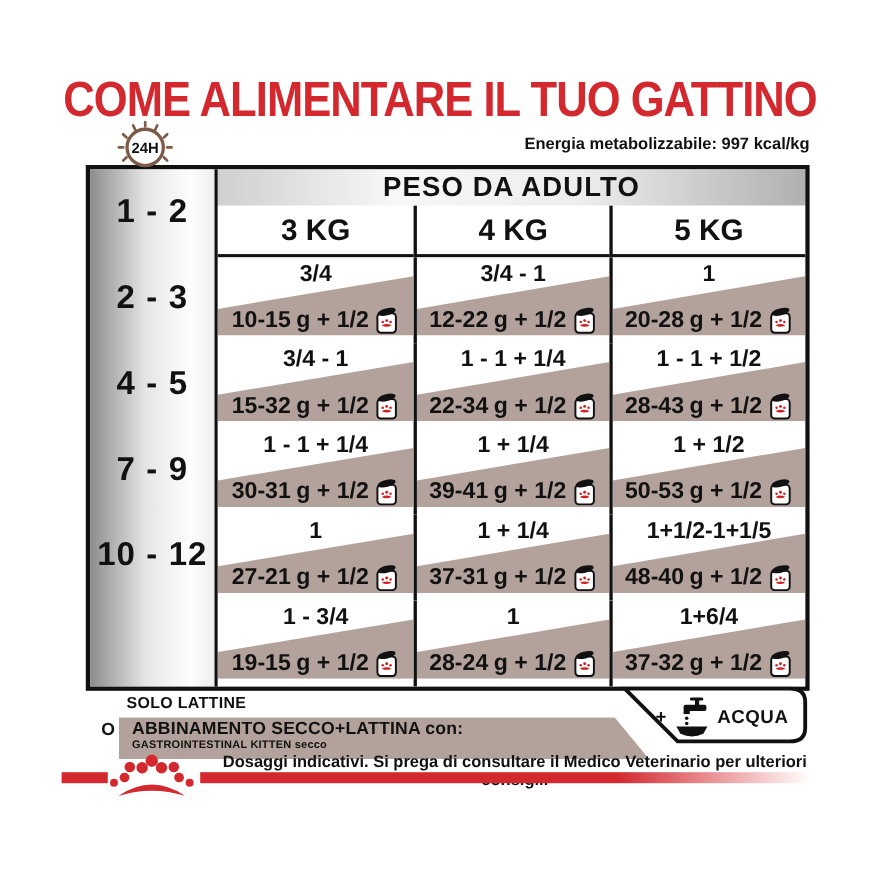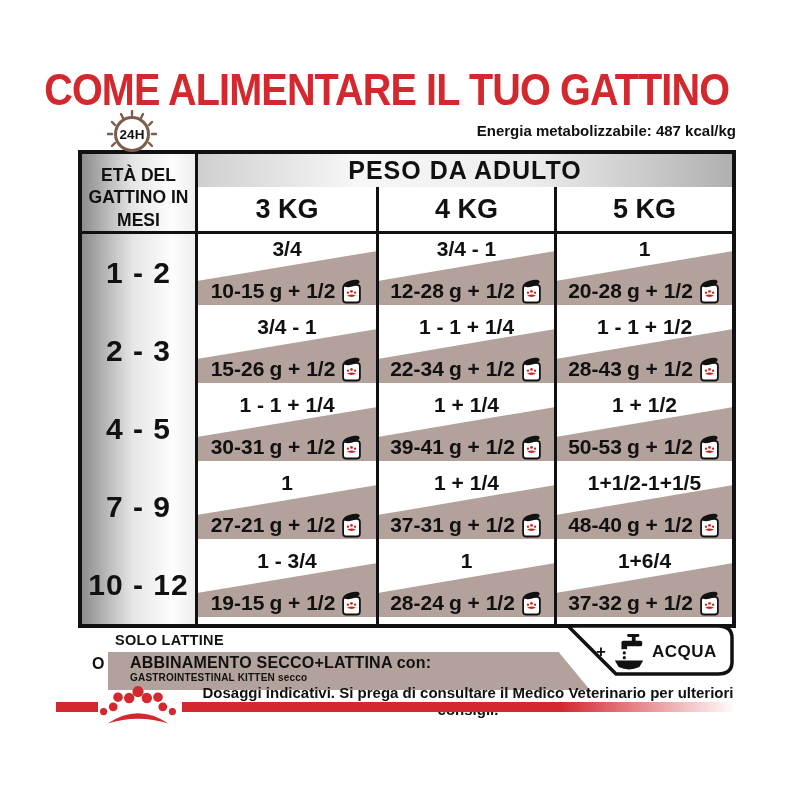--- a/index.html
+++ b/index.html
@@ -7,21 +7,21 @@
     --mauve:#b3a29b;
     --brown:#7b5b4a;
     --ink:#111;
   }
   *{box-sizing:border-box;}
   html,body{margin:0;padding:0;}
   body{
     width:800px;height:800px;background:#fff;
     font-family:"Liberation Sans",sans-serif;font-weight:bold;color:var(--ink);
   }
-  .page{position:relative;width:736px;height:800px;overflow:hidden;background:#fff;}
+  .page{position:relative;width:800px;height:800px;overflow:hidden;background:#fff;}
 
   
   .title{
     position:absolute;left:0;top:64px;width:100%;text-align:center;
     color:var(--red);font-size:45px;letter-spacing:-1px;white-space:nowrap;
     transform:scaleX(0.88);transform-origin:center;
   }
   .energy{position:absolute;top:122px;left:0;width:736px;text-align:right;font-size:15px;}
   .clock{position:absolute;left:100px;top:110px;width:64px;height:50px;z-index:6;}
 
@@ -57,21 +57,21 @@
     justify-content:center;gap:5px;font-size:21px;}
   .wet .unit{font-size:21px;}
   .can{width:23px;height:28px;flex:0 0 auto;}
 
   
   .solo{position:absolute;left:115px;top:632px;font-size:14.5px;letter-spacing:.3px;}
   .orlbl{position:absolute;left:92px;top:655px;font-size:16px;}
   .strip{
     position:absolute;left:108px;top:652px;width:482px;height:38px;background:var(--mauve);
     clip-path:polygon(0 0,93.5% 0,100% 100%,0 100%);
-    padding:2px 0 0 22px;
+    padding:2px 0 0 12px;
   }
   .strip .l1{font-size:16px;letter-spacing:.2px;}
   .strip .l2{font-size:10px;letter-spacing:.2px;}
   .waterbox{position:absolute;left:558px;top:624px;width:178px;height:54px;z-index:5;}
   .watercontent{position:absolute;left:596px;top:632px;width:132px;height:40px;z-index:6;
     display:flex;align-items:center;gap:6px;}
   .watercontent .plus{font-size:17px;}
   .watercontent .aqua{font-size:17px;letter-spacing:.5px;}
   .tap{width:34px;height:38px;}
   .disclaimer{position:absolute;left:200px;top:684px;width:536px;text-align:center;font-size:15px;}
@@ -96,42 +96,41 @@
       <circle cx="17" cy="17" r="1.3" fill="#c22"></circle>
       <path d="M8 20.5 Q13 17.5 18 20.5 Q13 23 8 20.5 Z" fill="#c22"></path>
     </symbol>
   </defs>
 </svg>
 
 <div class="page">
 
   <div class="title">COME ALIMENTARE IL TUO GATTINO</div>
 
-  <div class="energy">Energia metabolizzabile: 487 kcal/kg</div>
+  <div class="energy">Energia metabolizzabile: 997 kcal/kg</div>
 
   <svg class="clock" viewBox="0 0 64 50">
     <g stroke="#7b5b4a" stroke-width="2.4" stroke-linecap="round">
       <line x1="32" y1="1" x2="32" y2="5"></line>
       <line x1="43" y1="4" x2="41" y2="8"></line>
       <line x1="52" y1="12" x2="49" y2="15"></line>
       <line x1="56" y1="24" x2="52" y2="24"></line>
       <line x1="52" y1="36" x2="49" y2="33"></line>
       <line x1="21" y1="4" x2="23" y2="8"></line>
       <line x1="12" y1="12" x2="15" y2="15"></line>
       <line x1="8" y1="24" x2="12" y2="24"></line>
       <line x1="12" y1="36" x2="15" y2="33"></line>
     </g>
     <circle cx="32" cy="24" r="16.5" fill="#fff" stroke="#7b5b4a" stroke-width="3"></circle>
     <text x="32" y="29" text-anchor="middle" font-size="13.5" font-weight="bold" font-family="Liberation Sans, sans-serif" fill="#111">24H</text>
   </svg>
 
   <div class="tbl">
 
     <div class="leftcol">
-      <div class="agehead">ETÀ DEL GATTINO IN MESI</div>
       <div class="agecell">1 - 2</div>
       <div class="agecell">2 - 3</div>
       <div class="agecell">4 - 5</div>
       <div class="agecell">7 - 9</div>
       <div class="agecell">10 - 12</div>
     </div>
 
     <div class="peso">PESO DA ADULTO</div>
 
     <div class="kg" style="grid-column:2">3 KG</div>
@@ -146,21 +145,21 @@
           <span class="unit">g + 1/2</span>
           <svg class="can">
             <use href="#canSym"></use>
           </svg>
         </div>
     </div>
     <div class="cell div" style="grid-row:3;grid-column:3">
       <div class="band"></div>
       <div class="dry">3/4 - 1</div>
       <div class="wet">
-          <span>12-28</span>
+          <span>12-22</span>
           <span class="unit">g + 1/2</span>
           <svg class="can">
             <use href="#canSym"></use>
           </svg>
         </div>
     </div>
     <div class="cell div" style="grid-row:3;grid-column:4">
       <div class="band"></div>
       <div class="dry">1</div>
       <div class="wet">
@@ -169,21 +168,21 @@
           <svg class="can">
             <use href="#canSym"></use>
           </svg>
         </div>
     </div>
 
     <div class="cell" style="grid-row:4;grid-column:2">
       <div class="band"></div>
       <div class="dry">3/4 - 1</div>
       <div class="wet">
-          <span>15-26</span>
+          <span>15-32</span>
           <span class="unit">g + 1/2</span>
           <svg class="can">
             <use href="#canSym"></use>
           </svg>
         </div>
     </div>
     <div class="cell div" style="grid-row:4;grid-column:3">
       <div class="band"></div>
       <div class="dry">1 - 1 + 1/4</div>
       <div class="wet">

